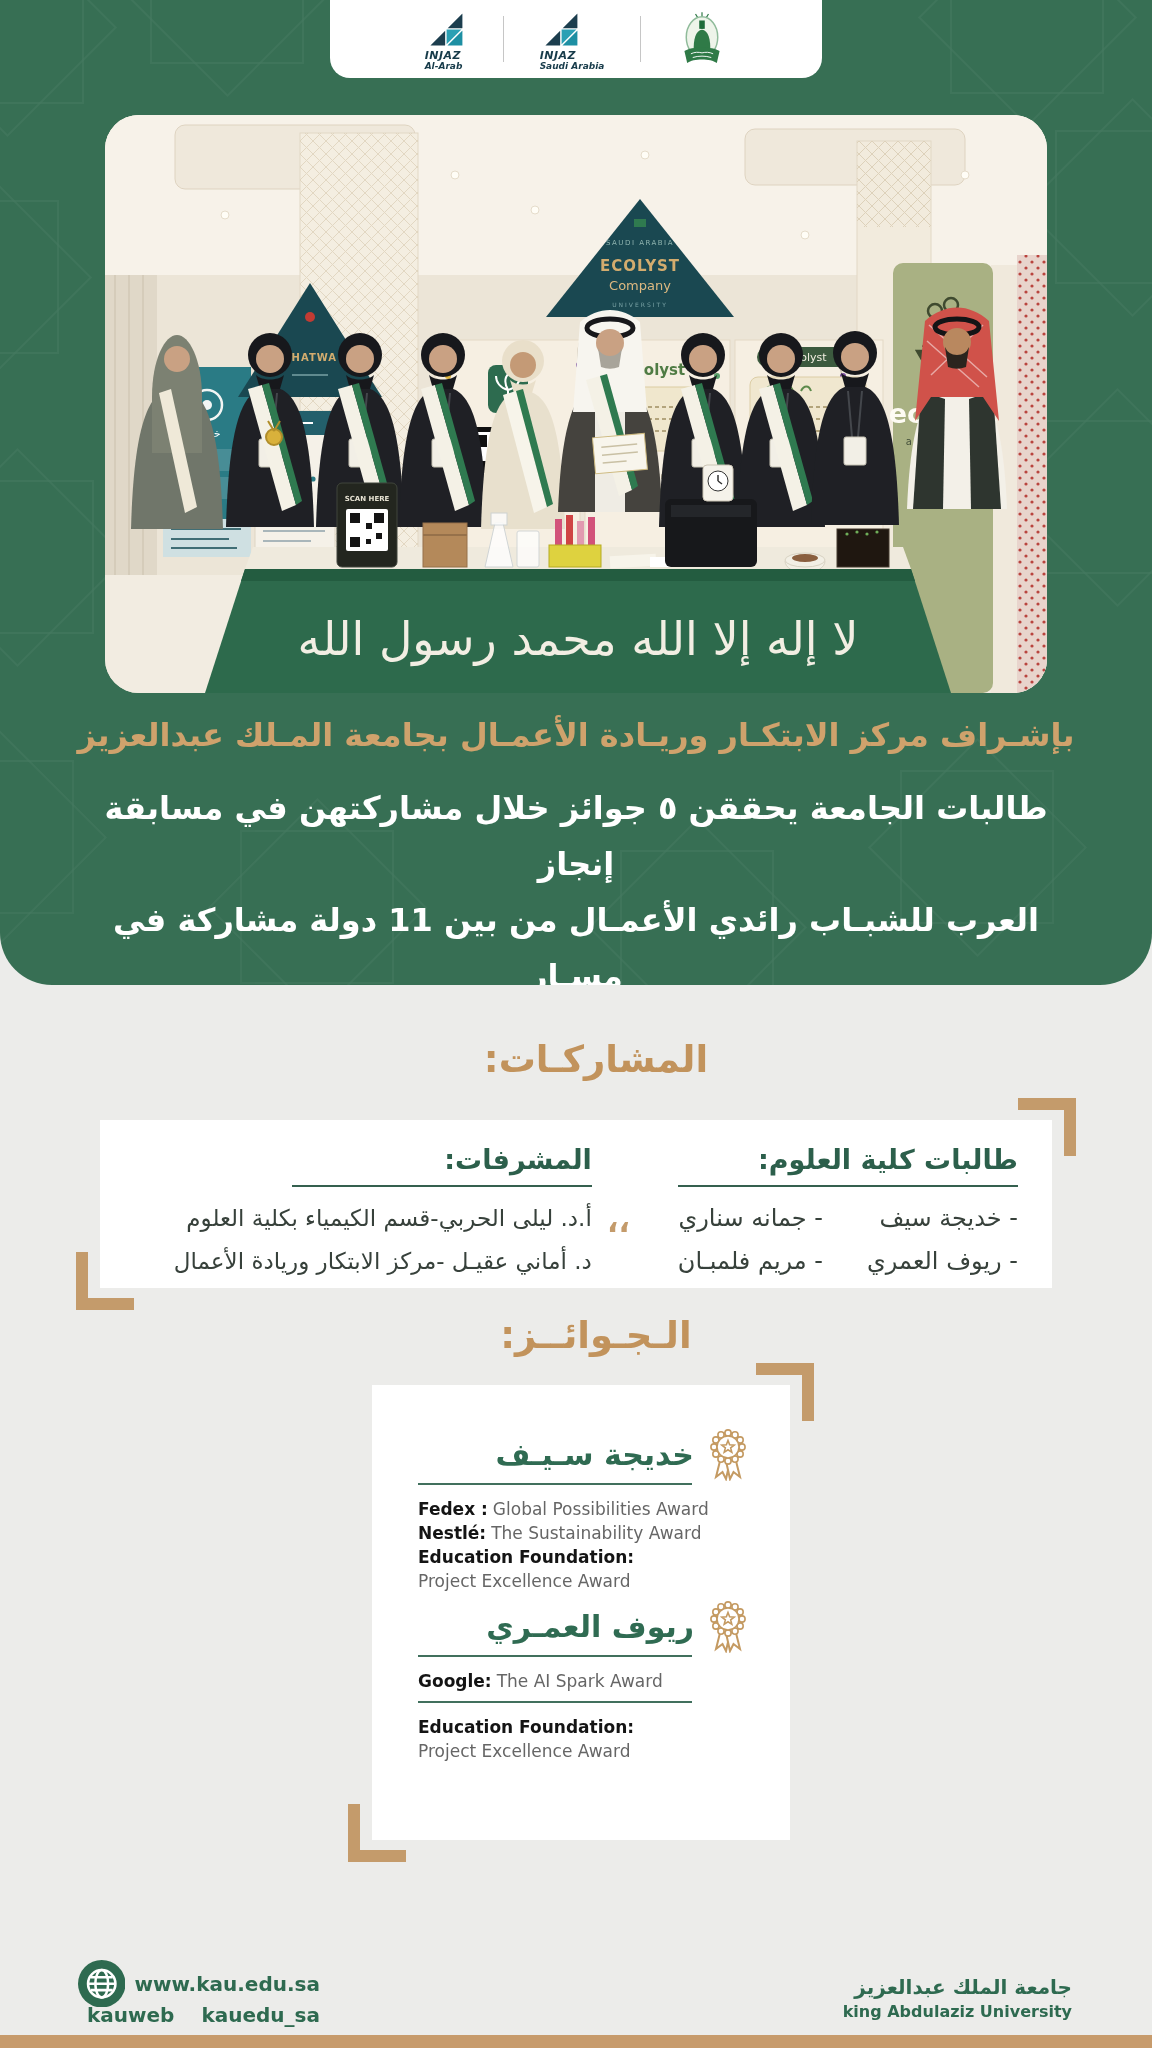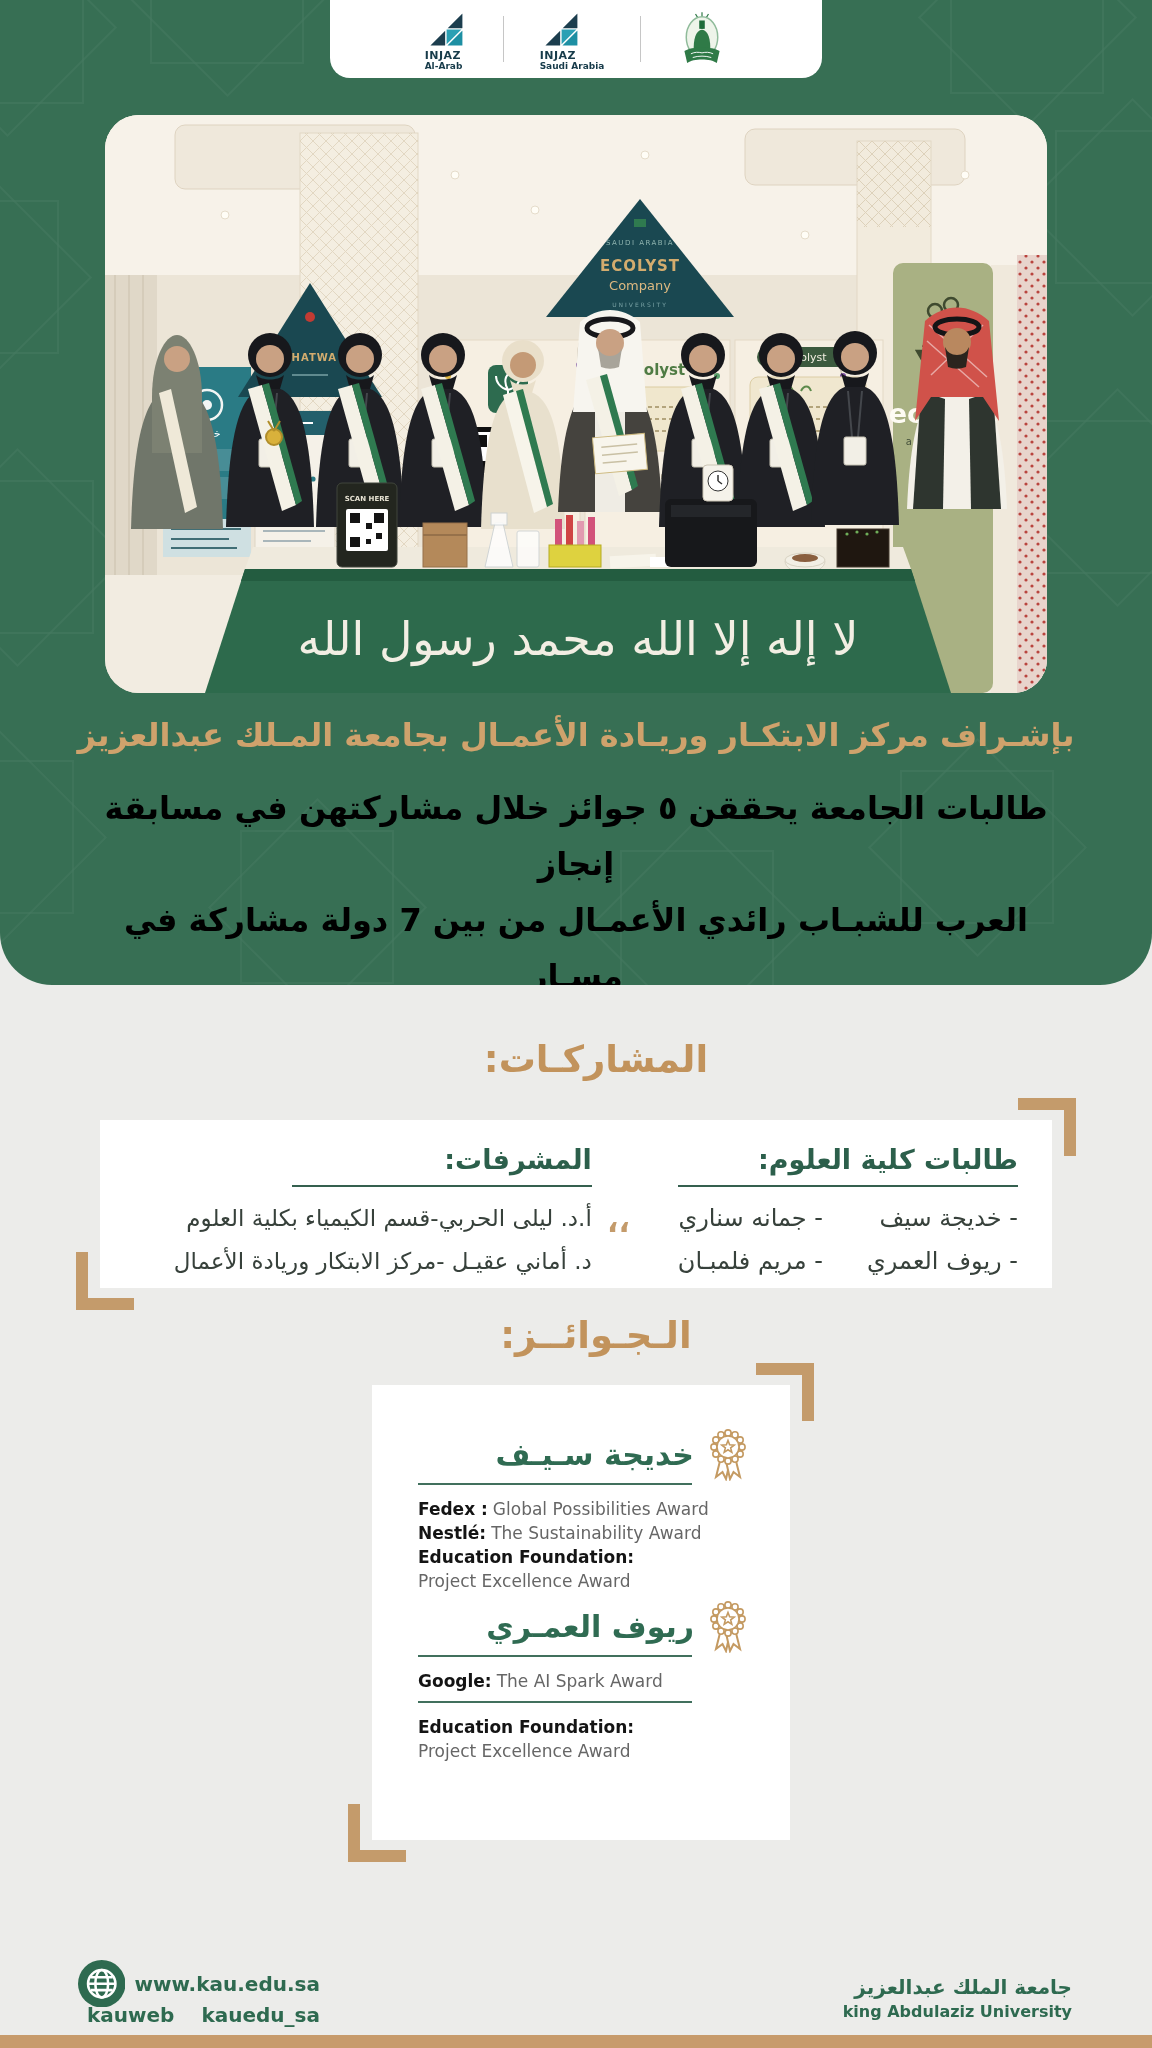--- a/index.html
+++ b/index.html
@@ -3,30 +3,30 @@
 <meta charset="utf-8">
 <style>
   html,body{margin:0;padding:0;background:#ECECEA;font-family:"DejaVu Sans",sans-serif;}
   .page{position:relative;width:1152px;height:2048px;background:#ECECEA;overflow:hidden;}
 
   
   .hero{position:absolute;left:0;top:0;width:1152px;height:985px;background:#376F54;border-radius:0 0 52px 52px;overflow:hidden;}
   .star{position:absolute;border:2.5px solid rgba(255,255,255,0.55);opacity:.07;}
   .star::before{content:"";position:absolute;inset:-2.5px;border:inherit;transform:rotate(45deg);}
 
-  .logo-chip{position:absolute;left:330px;top:0;width:492px;height:78px;background:#fff;border-radius:0 0 20px 20px;display:flex;align-items:center;justify-content:center;gap:36px;z-index:6;}
+  .logo-chip{position:absolute;left:330px;top:0;width:492px;height:78px;background:#fff;border-radius:0 0 20px 20px;display:flex;align-items:center;justify-content:center;gap:36px;z-index:6;font-style:italic;}
   .injaz{display:flex;flex-direction:column;align-items:flex-start;line-height:1;}
   .injaz-name{font-weight:bold;font-size:11px;color:#173B4A;letter-spacing:.5px;margin-top:2px;}
   .injaz-region{font-weight:bold;font-size:9px;color:#173B4A;margin-top:1px;}
   .logo-divider{width:1px;height:46px;background:#c6c6c6;}
 
   .photo{position:absolute;left:105px;top:115px;width:942px;height:578px;border-radius:34px;overflow:hidden;background:#efe8dc;z-index:5;}
 
   .hero-title{position:absolute;top:716px;left:0;width:100%;text-align:center;color:#CFA26C;font-size:32px;font-weight:bold;direction:rtl;z-index:5;}
-  .hero-par{position:absolute;top:780px;left:96px;width:960px;text-align:center;color:#000000;font-size:32px;font-weight:bold;direction:rtl;line-height:56px;z-index:5;}
+  .hero-par{position:absolute;top:780px;left:96px;width:960px;text-align:center;color:#ffffff;font-size:32px;font-weight:bold;direction:rtl;line-height:56px;z-index:5;}
 
   
   .section-heading{position:absolute;width:100%;text-align:center;color:#C2935C;font-size:37px;font-weight:bold;direction:rtl;padding-left:20px;}
   .part-heading{top:1038px;}
   .awards-heading{top:1314px;}
 
   .bracket{position:absolute;width:46px;height:46px;border:0 solid #C49B6B;}
   .bracket.tr{top:-22px;right:-24px;border-top-width:12px;border-right-width:12px;}
   .bracket.bl{bottom:-22px;left:-24px;border-bottom-width:12px;border-left-width:12px;}
 
@@ -395,21 +395,21 @@
 
         <polygon points="140,454 806,454 846,578 100,578" fill="#2d6a4c"></polygon>
         <polygon points="140,454 806,454 810,466 136,466" fill="#235c40"></polygon>
         <text x="473" y="540" font-size="46" fill="#f2eee3" text-anchor="middle" direction="rtl">لا إله إلا الله محمد رسول الله</text>
       </svg>
     </div>
 
     <div class="hero-title">بإشـراف مركز الابتكـار وريـادة الأعمـال بجامعة المـلك عبدالعزيز</div>
     <div class="hero-par">
       <div>طالبات الجامعة يحققن ٥ جوائز خلال مشاركتهن في مسابقة إنجاز</div>
-      <div>العرب للشبـاب رائدي الأعمـال من بين 7 دولة مشاركة في مسـار</div>
+      <div>العرب للشبـاب رائدي الأعمـال من بين 11 دولة مشاركة في مسـار</div>
 
     </div>
   </div>
 
   <div class="section-heading part-heading">المشاركـات:</div>
 
   <div class="part-box">
     <div class="bracket tr"></div>
     <div class="bracket bl"></div>
     <div class="part-cols">

